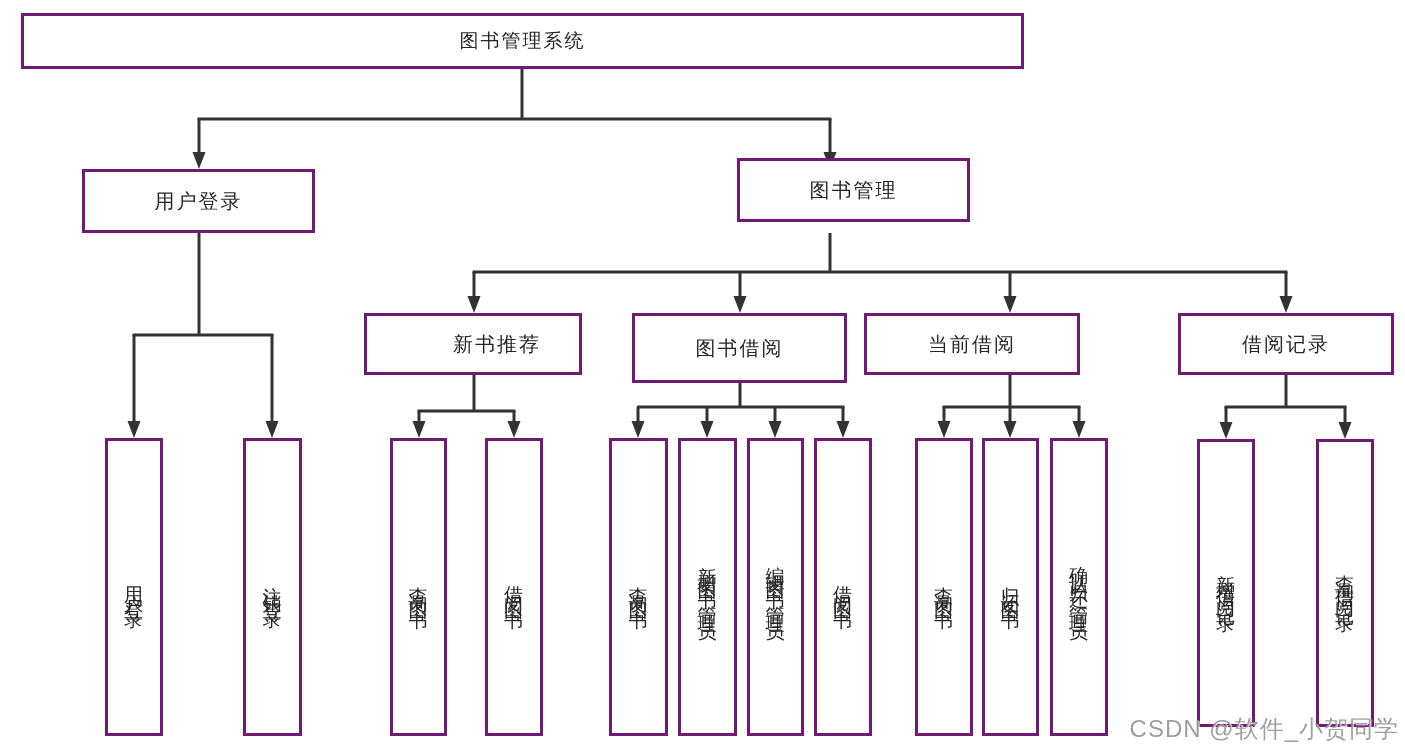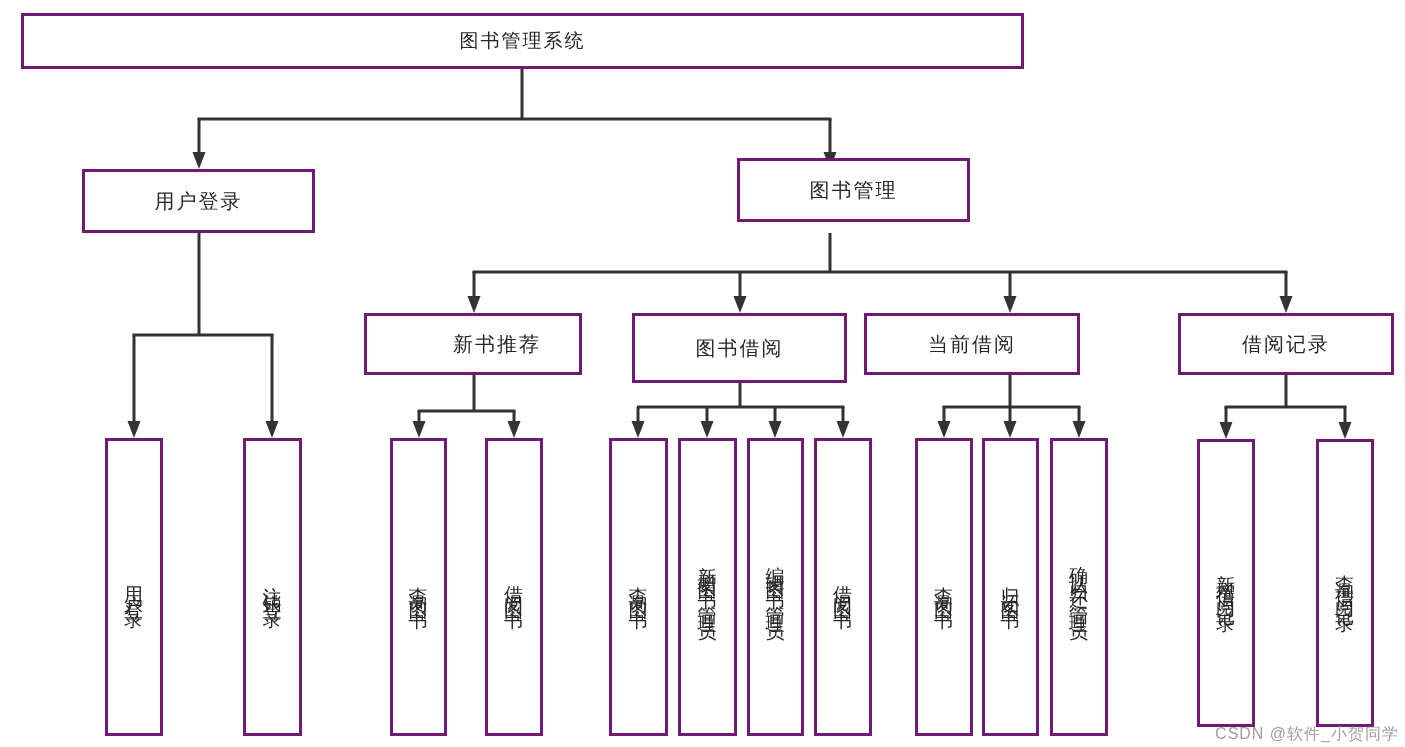--- a/index.html
+++ b/index.html
@@ -43,21 +43,21 @@
     writing-mode: vertical-rl;
     text-orientation: mixed;
     font-size: 19px;
     letter-spacing: 8px;
     line-height: 1;
   }
   .watermark {
     position: absolute;
     right: 6px;
     bottom: 2px;
-    font-size: 16px;
+    font-size: 24px;
     color: rgba(148, 148, 148, 0.9);
     text-shadow: 1px 1px 0 rgba(255,255,255,0.8);
     letter-spacing: 1px;
     z-index: 5;
     white-space: nowrap;
   }
 </style>
 </head>
 <body>
 

